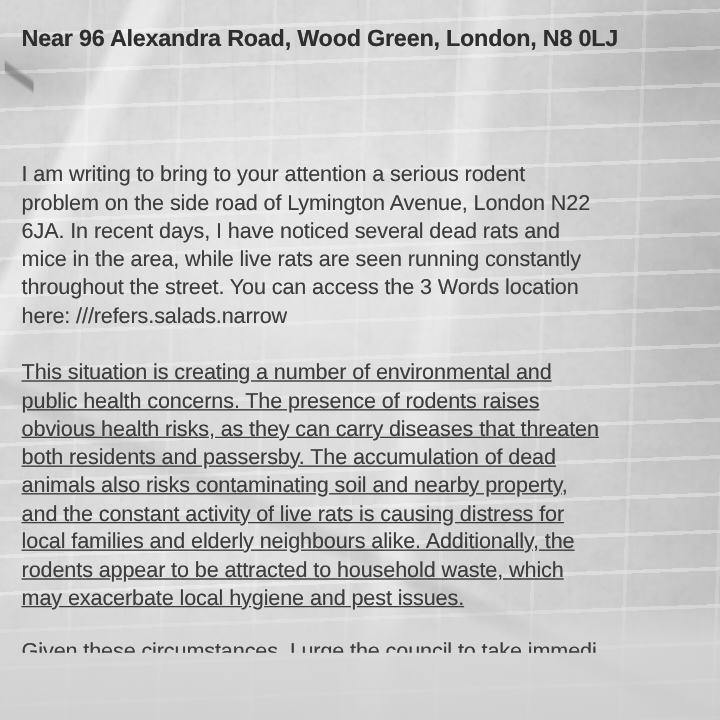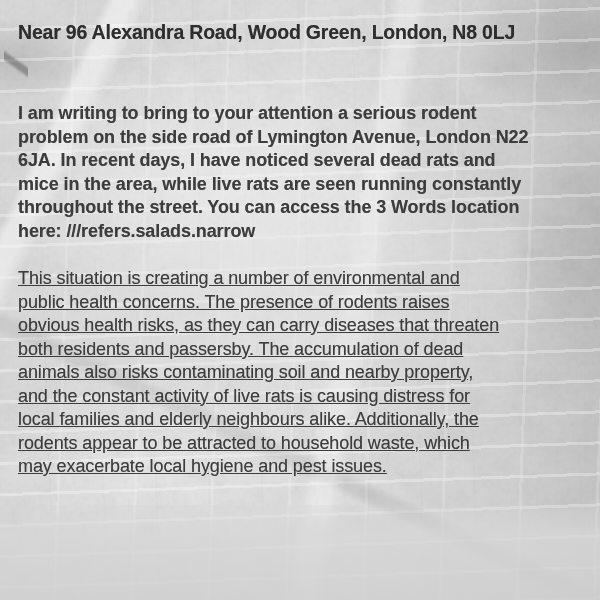--- a/index.html
+++ b/index.html
@@ -92,21 +92,21 @@
   }
   .para {
     margin: 0;
     white-space: pre;
     font-size: 18px;
     line-height: 23.5px;
     letter-spacing: -0.1px;
     color: #3d3d3d;
     text-shadow: 0 0 0.5px rgba(61,61,61,0.45);
   }
-  .p1 { margin-top: 58px; font-weight: bold; }
+  .p1 { margin-top: 90px; }
   .p2 { margin-top: 24px; text-decoration: underline; }
   .p3 {
     margin-top: 20px;
     height: 13px;          
     overflow: hidden;
   }
 </style>
 </head>
 <body>
 
@@ -154,15 +154,16 @@
     <p class="para p2">This situation is creating a number of environmental and
 public health concerns. The presence of rodents raises
 obvious health risks, as they can carry diseases that threaten
 both residents and passersby. The accumulation of dead
 animals also risks contaminating soil and nearby property,
 and the constant activity of live rats is causing distress for
 local families and elderly neighbours alike. Additionally, the
 rodents appear to be attracted to household waste, which
 may exacerbate local hygiene and pest issues.</p>
 
+    <p class="para p3">Given these circumstances, I urge the council to take immedi</p>
   </div>
 
 </div>
 
 </body></html>

